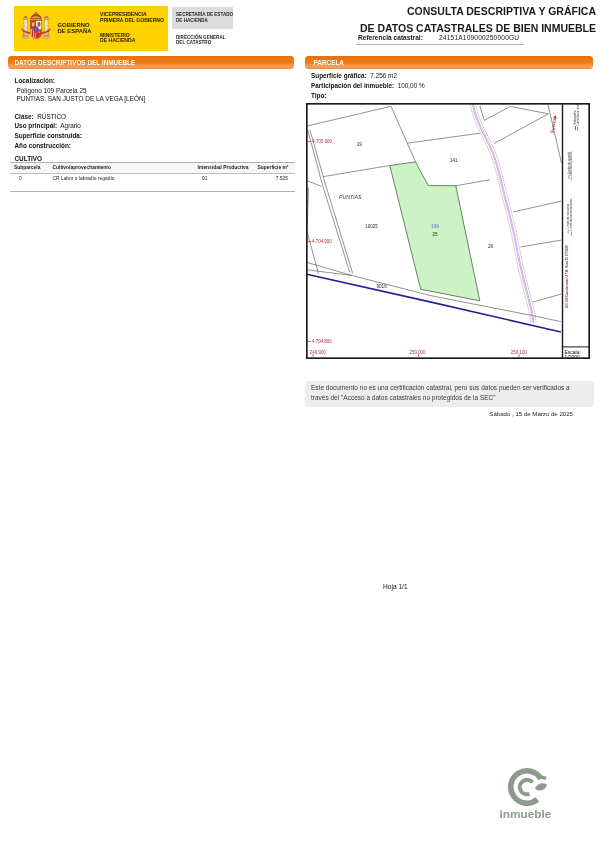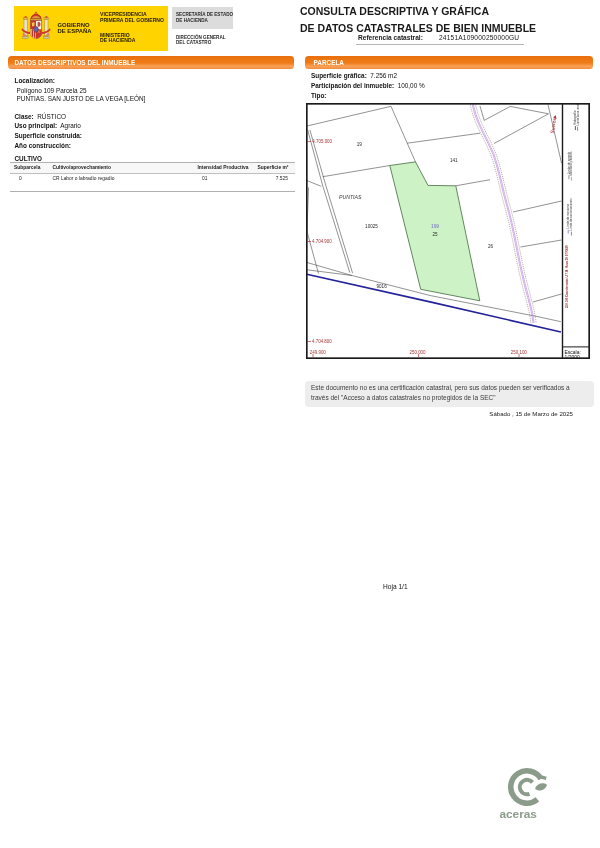--- a/index.html
+++ b/index.html
@@ -69,21 +69,21 @@
 
 <div class="abs b" style="left:100px;top:11.8px;font-size:5.1px;line-height:5.7px;color:#231c00;">VICEPRESIDENCIA<br>PRIMERA DEL GOBIERNO</div>
 
 <div class="abs b" style="left:100px;top:32.6px;font-size:5.1px;line-height:5.7px;color:#231c00;">MINISTERIO<br>DE HACIENDA</div>
 
 <div class="abs" style="left:171.5px;top:6.5px;width:61px;height:22px;background:#dcdcdc;"></div>
 <div class="abs b" style="left:176px;top:12px;font-size:4.6px;line-height:5.5px;color:#2a2a2a;">SECRETARÍA DE ESTADO<br>DE HACIENDA</div>
 
 <div class="abs b" style="left:176px;top:34.5px;font-size:4.6px;line-height:5.5px;color:#2a2a2a;">DIRECCIÓN GENERAL<br>DEL CATASTRO</div>
 
-<div class="abs b" style="left:300px;top:2.9px;width:296px;text-align:left;font-size:10.5px;line-height:17.4px;color:#1a1a1a;">CONSULTA DESCRIPTIVA Y GRÁFICA<br>DE DATOS CATASTRALES DE BIEN INMUEBLE</div>
+<div class="abs b" style="left:300px;top:2.9px;width:296px;text-align:right;font-size:10.5px;line-height:17.4px;color:#1a1a1a;">CONSULTA DESCRIPTIVA Y GRÁFICA<br>DE DATOS CATASTRALES DE BIEN INMUEBLE</div>
 
 <div class="abs" style="left:358px;top:34.3px;font-size:6.6px;color:#1a1a1a;"><span class="b">Referencia catastral:</span></div>
 <div class="abs" style="left:439px;top:34.3px;font-size:6.6px;letter-spacing:0.18px;color:#1a1a1a;">24151A109000250000GU</div>
 
 <div class="abs" style="left:356px;top:43.6px;width:168px;height:0.8px;background:#b5b5b5;"></div>
 
 <div class="obar" style="left:7.5px;top:56px;width:286.5px;"><span style="margin-left:7px;">DATOS DESCRIPTIVOS DEL INMUEBLE</span></div>
 
 <div class="abs b" style="left:14.5px;top:77.2px;font-size:6.4px;color:#111;">Localización:</div>
 
@@ -274,13 +274,13 @@
     <path d="M532.5 782.4 A7.2 7.2 0 1 0 529.5 793.8" stroke-width="4.0"></path>
   </g>
   <g fill="#8c9c8a" transform="translate(-500,-760)">
 
     <path d="M538.6 774.6 L546.6 776.7 L545.9 780.1 L537.9 778.1 Z"></path>
 
     <path d="M535.0 788.8 Q537.2 783.2 543.0 783.3 Q546.6 783.5 547.0 785.2 Q544.6 790.6 538.8 790.4 Q536.0 790.2 535.0 788.8 Z"></path>
   </g>
 </svg>
 
-<div class="abs b" style="left:499.5px;top:807.3px;font-size:11.8px;color:#8c9c8a;letter-spacing:0px;">aceras</div>
+<div class="abs b" style="left:499.5px;top:807.3px;font-size:11.8px;color:#8c9c8a;letter-spacing:0px;">inmueble</div>
 
 </body></html>

